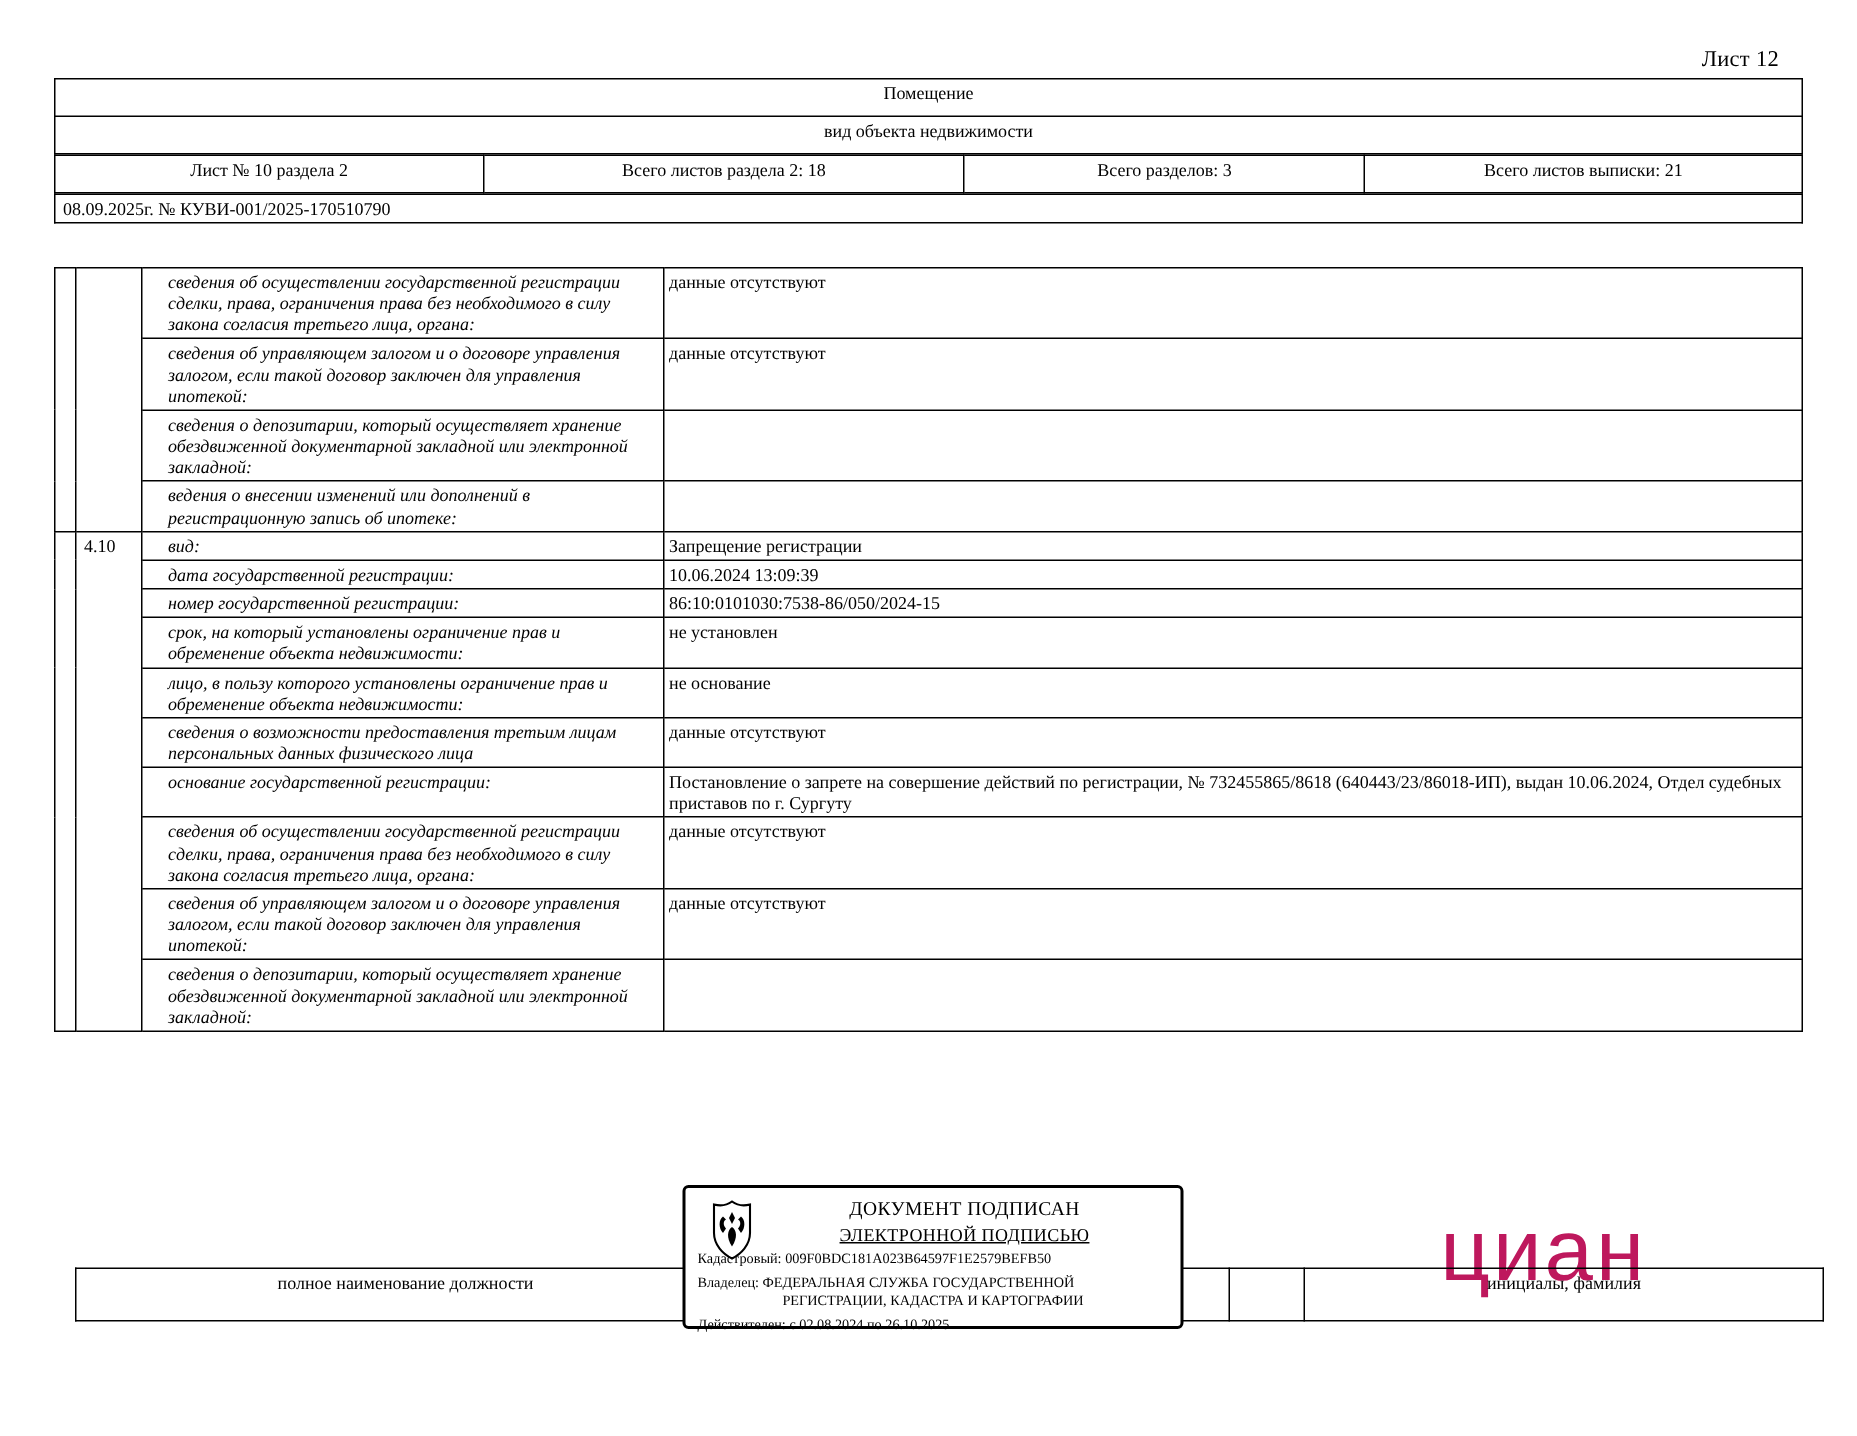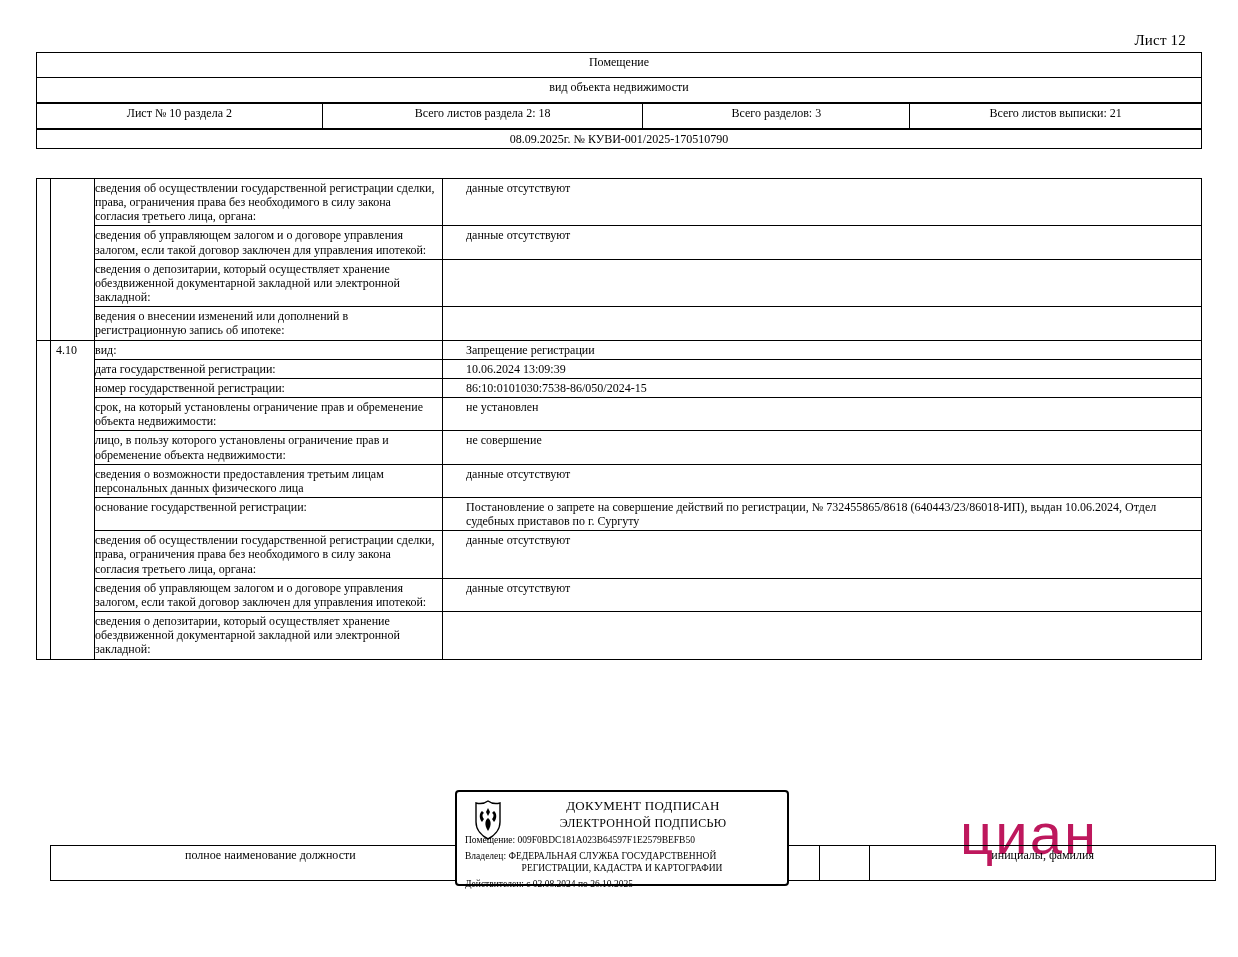--- a/index.html
+++ b/index.html
@@ -55,40 +55,39 @@
 
   
   .counters td { text-align: center; font-size: 14.5px; }
 
   
   .info-block {
     position: absolute;
     left: 36px;
     top: 129px;
     width: 1166px;
-    text-align: center;
   }
   .info-block td { font-size: 14.5px; }
 
   
   .body-block {
     position: absolute;
     left: 36px;
     top: 178px;
     width: 1166px;
   }
   .body-block td {
     font-size: 14.2px;
     line-height: 1.16;
   }
   .col-num1 { width: 14px; }
   .col-num2 { width: 44px; }
   .col-label { width: 348px; }
-  .body-block td.label { padding-left: 0; }
-  .body-block td.value { padding-left: 23px; }
+  .body-block td.label { padding-left: 17px; font-style: italic; }
+  .body-block td.value { padding-left: 3px; }
 
   
   .footer-block {
     position: absolute;
     left: 36px;
     top: 845px;
     width: 1166px;
     padding-left: 14px;
   }
   .footer-block td {
@@ -117,20 +116,21 @@
     font-size: 13px;
     letter-spacing: .3px;
     margin-left: 42px;
   }
   .stamp .title2 {
     text-align: center;
     font-size: 12px;
     letter-spacing: .3px;
     margin-left: 42px;
     margin-top: 2px;
+    text-decoration: underline;
   }
   .stamp .line {
     font-size: 9.5px;
     line-height: 1.32;
     margin-top: 3px;
   }
   .emblem {
     position: absolute;
     left: 14px;
     top: 8px;
@@ -244,21 +244,21 @@
         <tr>
           <td class="label">номер государственной регистрации:</td>
           <td class="value">86:10:0101030:7538-86/050/2024-15</td>
         </tr>
         <tr>
           <td class="label">срок, на который установлены ограничение прав и обременение объекта недвижимости:</td>
           <td class="value">не установлен</td>
         </tr>
         <tr>
           <td class="label">лицо, в пользу которого установлены ограничение прав и обременение объекта недвижимости:</td>
-          <td class="value">не совершение</td>
+          <td class="value">не основание</td>
         </tr>
         <tr>
           <td class="label">сведения о возможности предоставления третьим лицам персональных данных физического лица</td>
           <td class="value">данные отсутствуют</td>
         </tr>
         <tr>
           <td class="label">основание государственной регистрации:</td>
           <td class="value">Постановление о запрете на совершение действий по регистрации, № 732455865/8618 (640443/23/86018-ИП), выдан 10.06.2024, Отдел судебных приставов по г. Сургуту</td>
         </tr>
         <tr>
@@ -301,19 +301,19 @@
   <div class="stamp">
     <svg class="emblem" viewBox="0 0 34 40">
       <path d="M17 1 C13 4 9 4 5 3 L5 22 C5 30 11 36 17 39 C23 36 29 30 29 22 L29 3 C25 4 21 4 17 1 Z" fill="#ffffff" stroke="#000000" stroke-width="1.4"></path>
       <path d="M17 8 L19 12 L17 16 L15 12 Z" fill="#000000"></path>
       <path d="M11 11 C8 13 8 19 11 22 L13 19 C11 17 11 14 13 13 Z" fill="#000000"></path>
       <path d="M23 11 C26 13 26 19 23 22 L21 19 C23 17 23 14 21 13 Z" fill="#000000"></path>
       <path d="M17 18 C14 20 13 25 17 31 C21 25 20 20 17 18 Z" fill="#000000"></path>
     </svg>
     <div class="title1">ДОКУМЕНТ ПОДПИСАН</div>
     <div class="title2">ЭЛЕКТРОННОЙ ПОДПИСЬЮ</div>
-    <div class="line">Помещение: 009F0BDC181A023B64597F1E2579BEFB50</div>
+    <div class="line">Кадастровый: 009F0BDC181A023B64597F1E2579BEFB50</div>
     <div class="line">Владелец: ФЕДЕРАЛЬНАЯ СЛУЖБА ГОСУДАРСТВЕННОЙ</div>
     <div class="line" style="text-align:center; margin-top:0;">РЕГИСТРАЦИИ, КАДАСТРА И КАРТОГРАФИИ</div>
     <div class="line">Действителен: с 02.08.2024 по 26.10.2025</div>
   </div>
 
 </div>
 
 </body></html>

